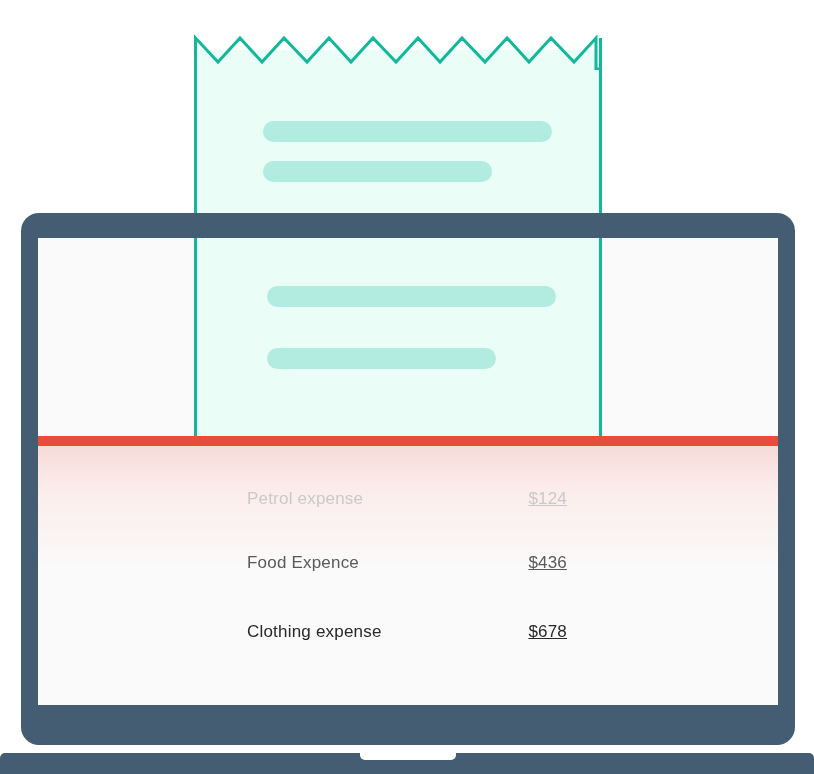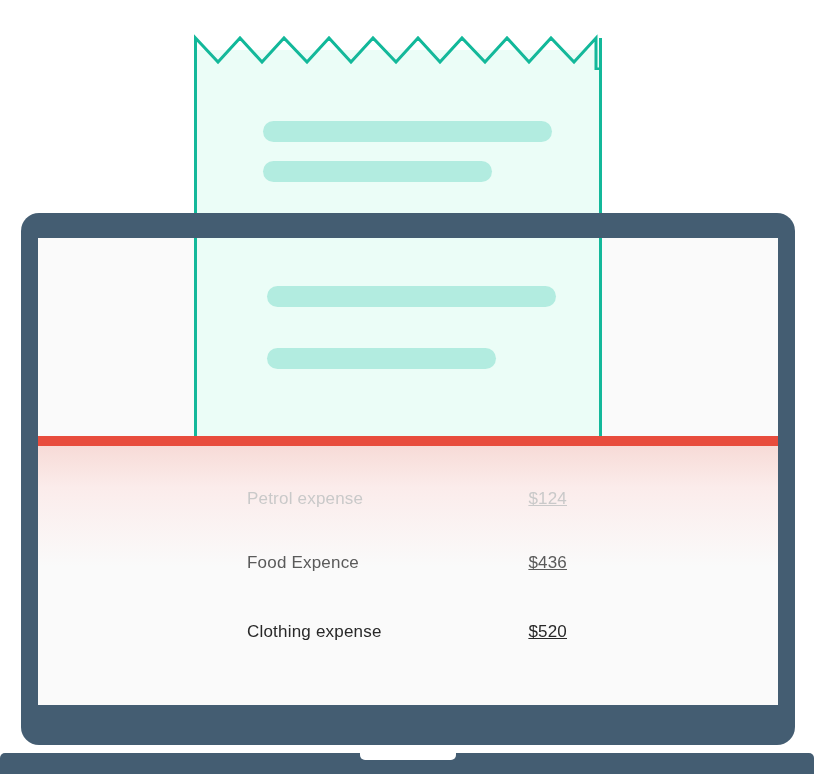--- a/index.html
+++ b/index.html
@@ -185,21 +185,21 @@
           <span class="expense-amount">$124</span>
         </div>
 
         <div class="expense-row er-1">
           <span class="expense-label">Food Expence</span>
           <span class="expense-amount">$436</span>
         </div>
 
         <div class="expense-row er-2">
           <span class="expense-label">Clothing expense</span>
-          <span class="expense-amount">$520</span>
+          <span class="expense-amount">$678</span>
         </div>
 
       </div>
     </div>
   </div>
 
   <div class="laptop-base"></div>
   <div class="laptop-notch"></div>
 
 </div>

